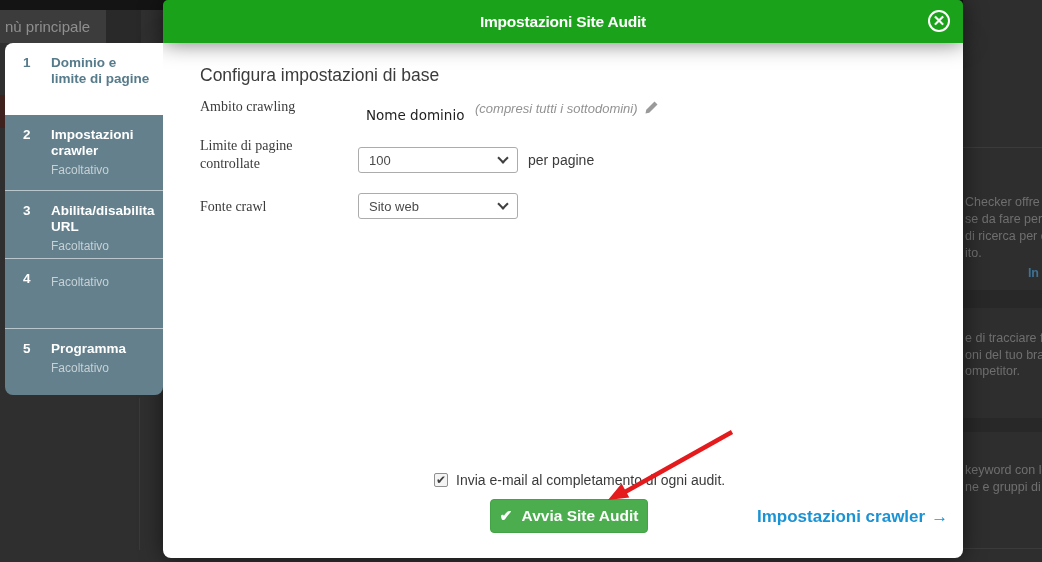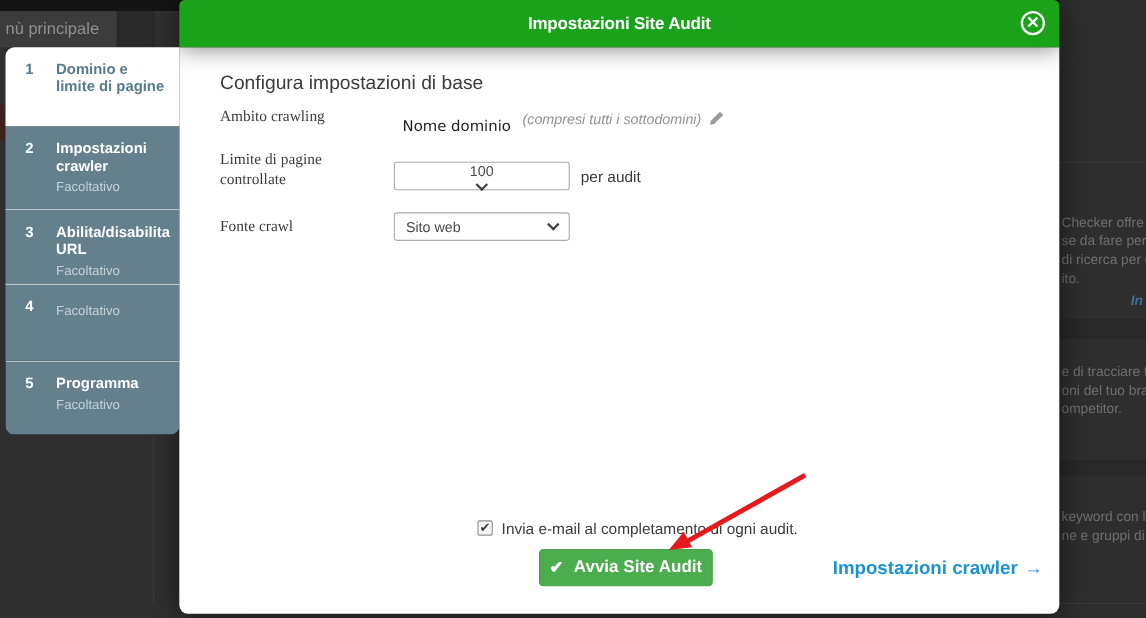--- a/index.html
+++ b/index.html
@@ -18,21 +18,21 @@
   .menu-tab-dark { left:106px; top:10px; width:35px; height:33px; background:#292929; }
   .menu-gap { left:141px; top:10px; width:22px; height:33px; background:#303030; }
   .menu-label { left:5px; top:18px; font-size:15px; color:#8f8f8f; }
   .red-strip { left:0; top:95px; width:7px; height:33px; background:#3f211d; }
   .vline-left { left:139px; top:398px; width:1px; height:152px; background:#3a3a3a; }
 
   .bg-right { left:963px; top:0; width:79px; height:562px; background:#2e2e2e; }
   .bg-line { position:absolute; left:0; width:79px; height:1px; background:#3b3b3b; }
   .bg-gap { position:absolute; left:0; width:79px; background:#282828; }
   .bg-text { position:absolute; left:2px; width:90px; font-size:12.5px; color:#6f6f6f; white-space:nowrap; line-height:17px; }
-  .bg-link { position:absolute; right:3px; font-size:12.5px; color:#3e7193; font-weight:bold;font-style:italic; }
+  .bg-link { position:absolute; right:3px; font-size:12.5px; color:#3e7193; font-weight:bold; }
 
   
   .modal-header {
     left:163px; top:0; width:800px; height:43px;
     background:#1aa31a; border-radius:5px 5px 0 0;
     box-shadow:0 0 22px rgba(0,0,0,0.55);
   }
   .modal-title {
     width:100%; text-align:center; line-height:43px;
     color:#ffffff; font-weight:bold; font-size:15.5px; letter-spacing:-0.2px;
@@ -74,21 +74,21 @@
   .lab-source { left:200px; top:198px; }
   .suffix { left:528px; top:152px; font-size:14px; color:#3b3b3b; }
 
   .select {
     width:160px; height:26px; border:1px solid #acacac; border-radius:3px;
     background:#ffffff; display:flex; align-items:center;
     padding:0 10px; cursor:pointer;
   }
   .select .val { flex:1; font-size:13px; color:#4a4a4a; }
   .chev { width:8px; height:8px; border-right:2px solid #3f3f3f; border-bottom:2px solid #3f3f3f; transform:rotate(45deg); margin-top:-4px; flex:none; }
-  .sel-limit { left:358px; top:147px;flex-direction:column; }
+  .sel-limit { left:358px; top:147px; }
   .sel-source { left:358px; top:193px; }
 
   .email-row { left:434px; top:472px; display:flex; align-items:center; cursor:pointer; }
   .checkbox {
     width:14px; height:14px; border:1px solid #8f8f8f; border-radius:2px;
     background:#f4f4f4; font-size:12px; line-height:13px; text-align:center;
     color:#3d3d3d; flex:none;
   }
   .email-label { margin-left:8px; font-size:14px; color:#3b3b3b; }
 
@@ -173,21 +173,21 @@
   <span>(compresi tutti i sottodomini)</span><span class="pencil"><svg width="15" height="15" viewBox="0 0 16 16">
         <path d="M11.2 1.6 L14.4 4.8 L5.6 13.6 L1.6 14.4 L2.4 10.4 Z" fill="#9a9a9a"></path>
       </svg></span>
 </div>
 
 <div class="abs field-label lab-limit">Limite di pagine controllate</div>
 <div class="abs select sel-limit">
   <span class="val">100</span>
   <span class="chev"></span>
 </div>
-<div class="abs suffix">per audit</div>
+<div class="abs suffix">per pagine</div>
 
 <div class="abs field-label lab-source">Fonte crawl</div>
 <div class="abs select sel-source">
   <span class="val">Sito web</span>
   <span class="chev"></span>
 </div>
 
 <div class="abs email-row">
   <span class="checkbox">✔</span>
   <span class="email-label">Invia e-mail al completamento di ogni audit.</span>

